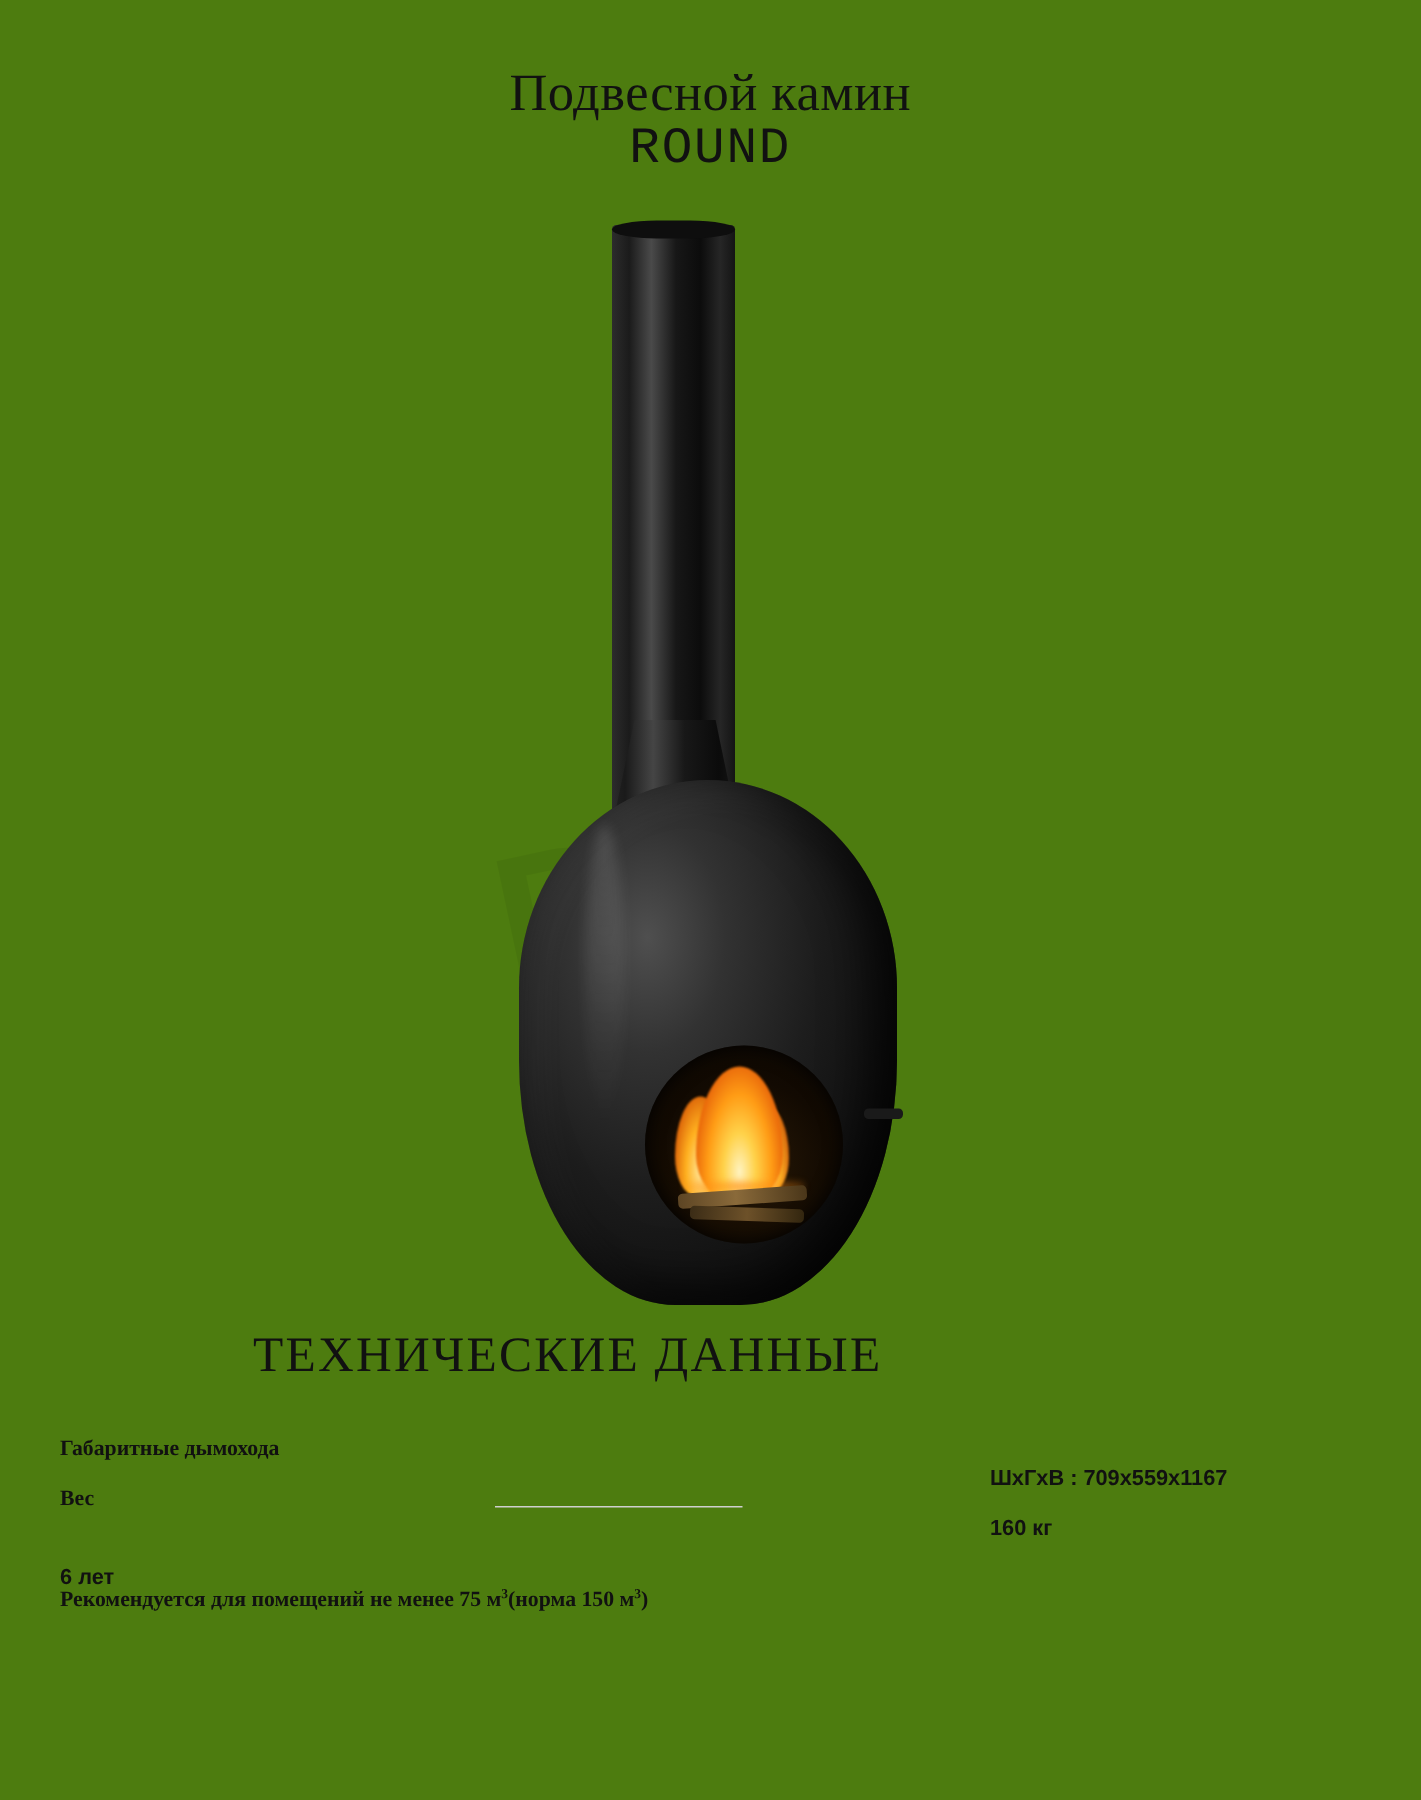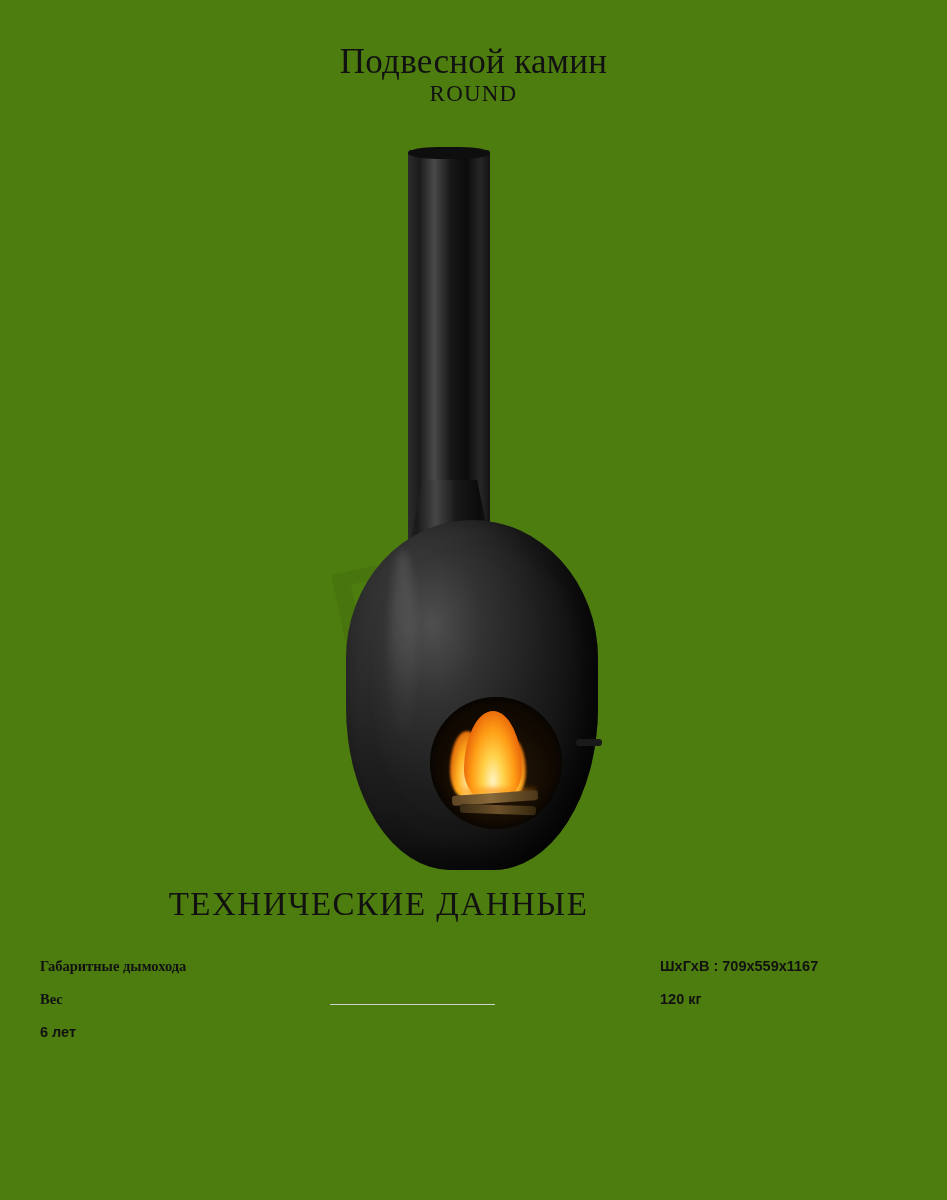--- a/index.html
+++ b/index.html
@@ -26,22 +26,22 @@
     width: 947px;
     text-align: center;
     line-height: 1.12;
   }
   .title-line1 {
     font-size: 35px;
     font-family: "Liberation Serif", serif;
     letter-spacing: 0.3px;
   }
   .title-line2 {
-    font-size: 23px;
-    font-family: Liberation Serif, serif;
+    font-size: 34px;
+    font-family: Liberation Mono, monospace;
     letter-spacing: 1.2px;
   }
 
   
   .watermark {
     position: absolute;
     left: 330px;
     top: 530px;
     font-size: 120px;
     font-family: "Liberation Sans", sans-serif;
@@ -226,20 +226,21 @@
     font-size: 14.5px;
     font-weight: bold;
     font-family: "Liberation Serif", serif;
     white-space: nowrap;
   }
   .spec-value {
     flex: 1;
     font-size: 14.5px;
     font-weight: bold;
     font-family: "Liberation Sans", sans-serif;
+    margin-top: 20px;
   }
   .spec-row.note .spec-label { width: auto; }
   sup {
     font-size: 9px;
     vertical-align: super;
   }
   .divider {
     position: absolute;
     left: 330px;
     top: 1004px;
@@ -284,23 +285,26 @@
   <div class="specs">
 
     <div class="spec-row">
       <div class="spec-label">Габаритные дымохода</div>
       <div class="spec-value">ШхГхВ : 709x559x1167</div>
     </div>
 
 
     <div class="spec-row">
       <div class="spec-label">Вес</div>
-      <div class="spec-value">120 кг</div>
+      <div class="spec-value">160 кг</div>
     </div>
 
 
     <div class="spec-row">
       <div class="spec-value">6 лет</div>
     </div>
 
+    <div class="spec-row note">
+      <div class="spec-label"><span>Рекомендуется для помещений не менее 75 м</span><sup>3</sup><span>(норма 150 м</span><sup>3</sup><span>)</span></div>
+    </div>
 
   </div>
 </div>
 
 </body></html>

